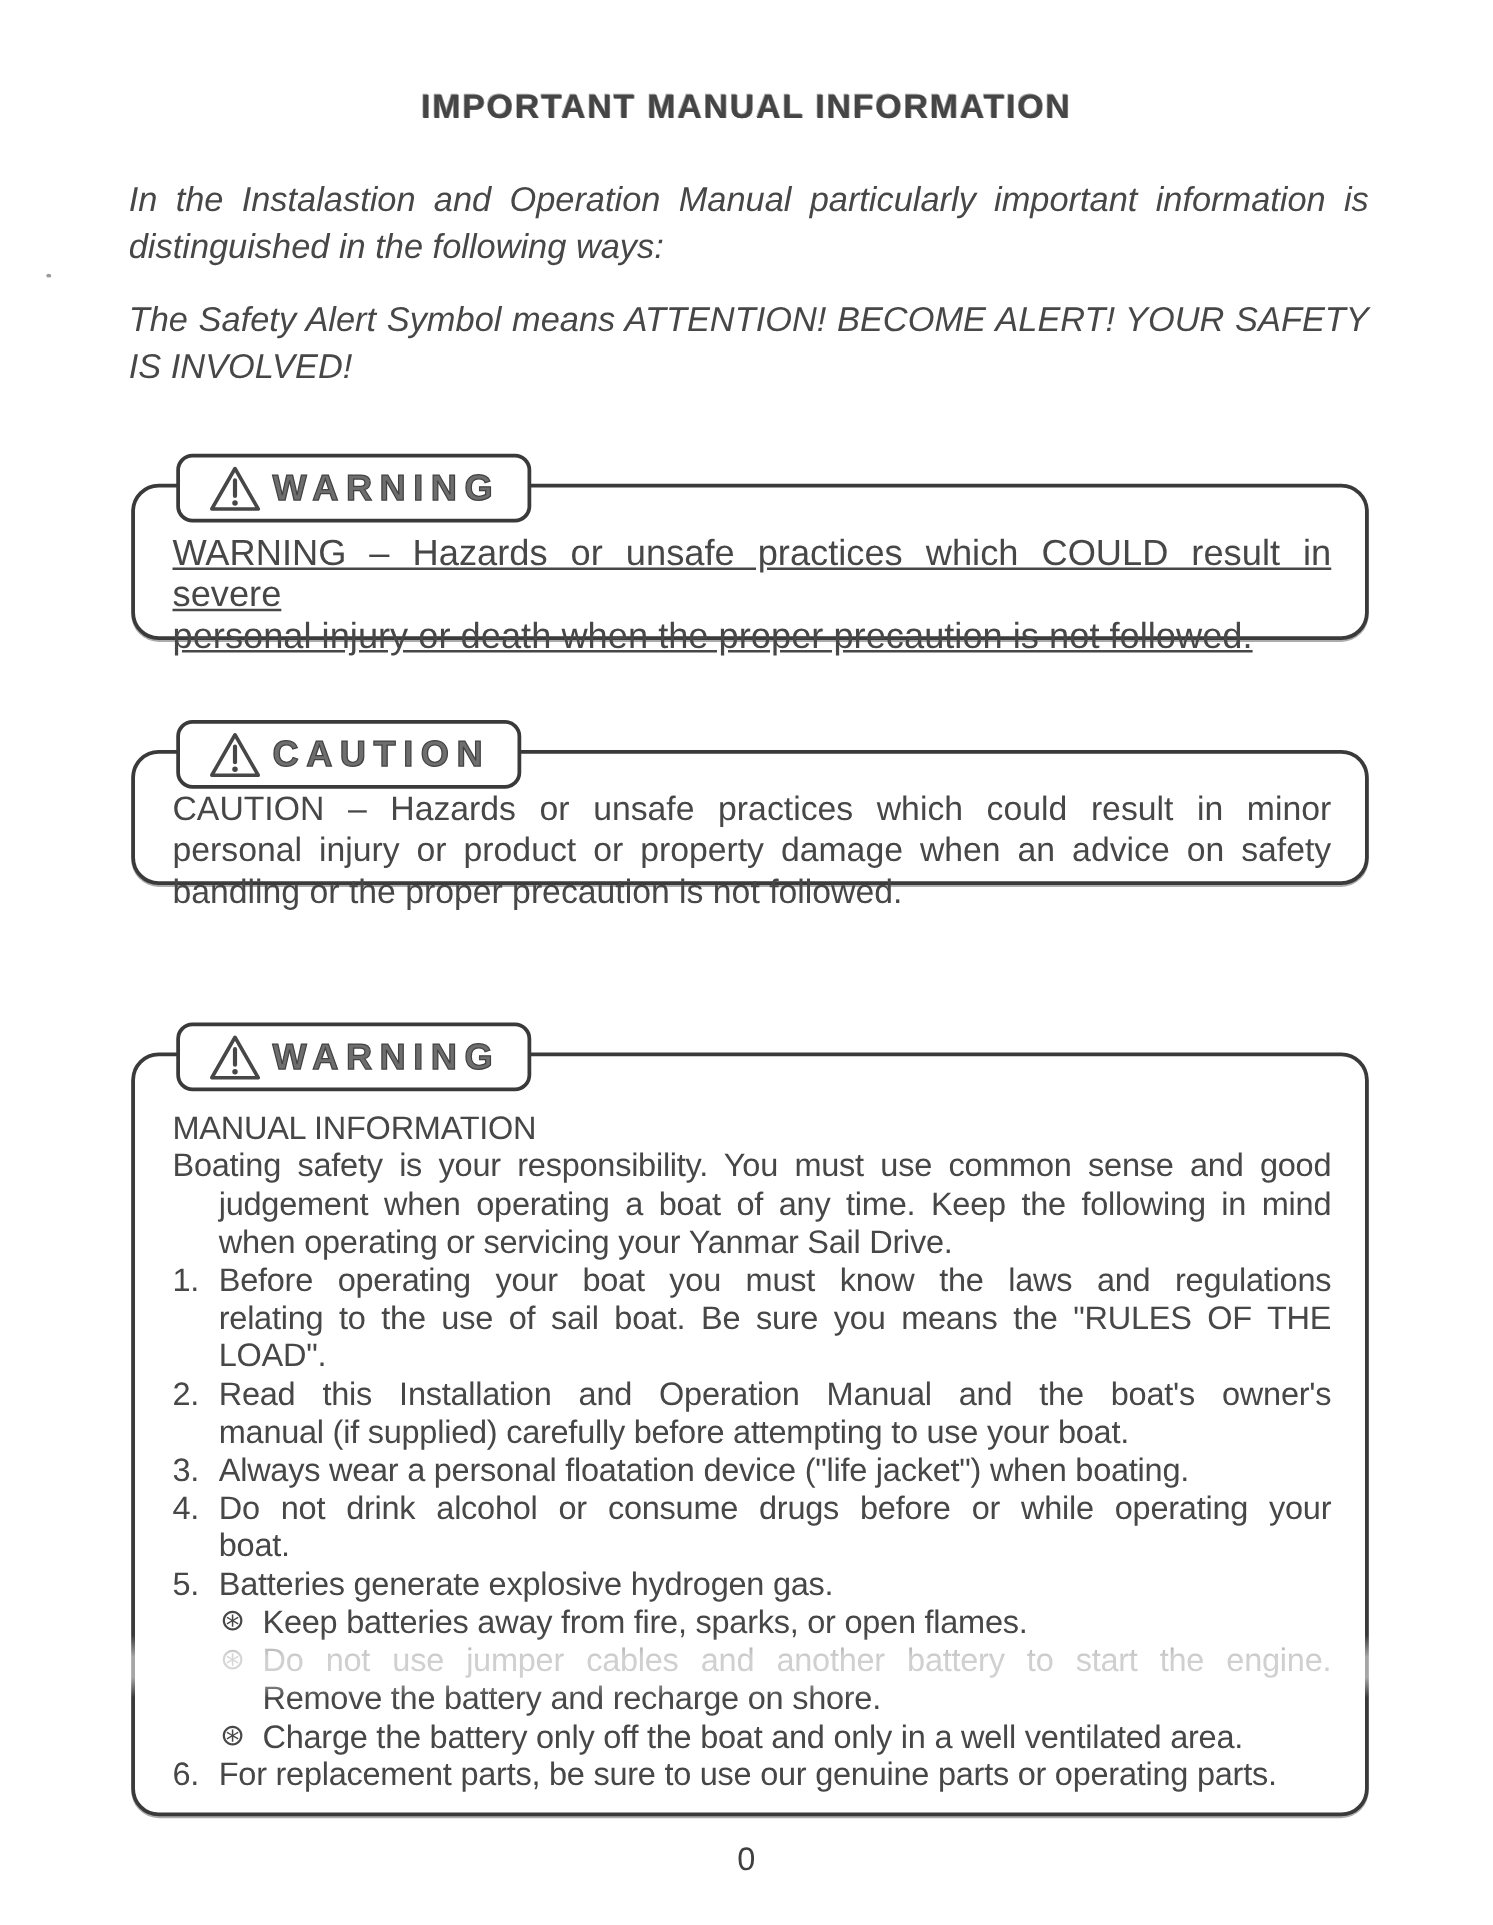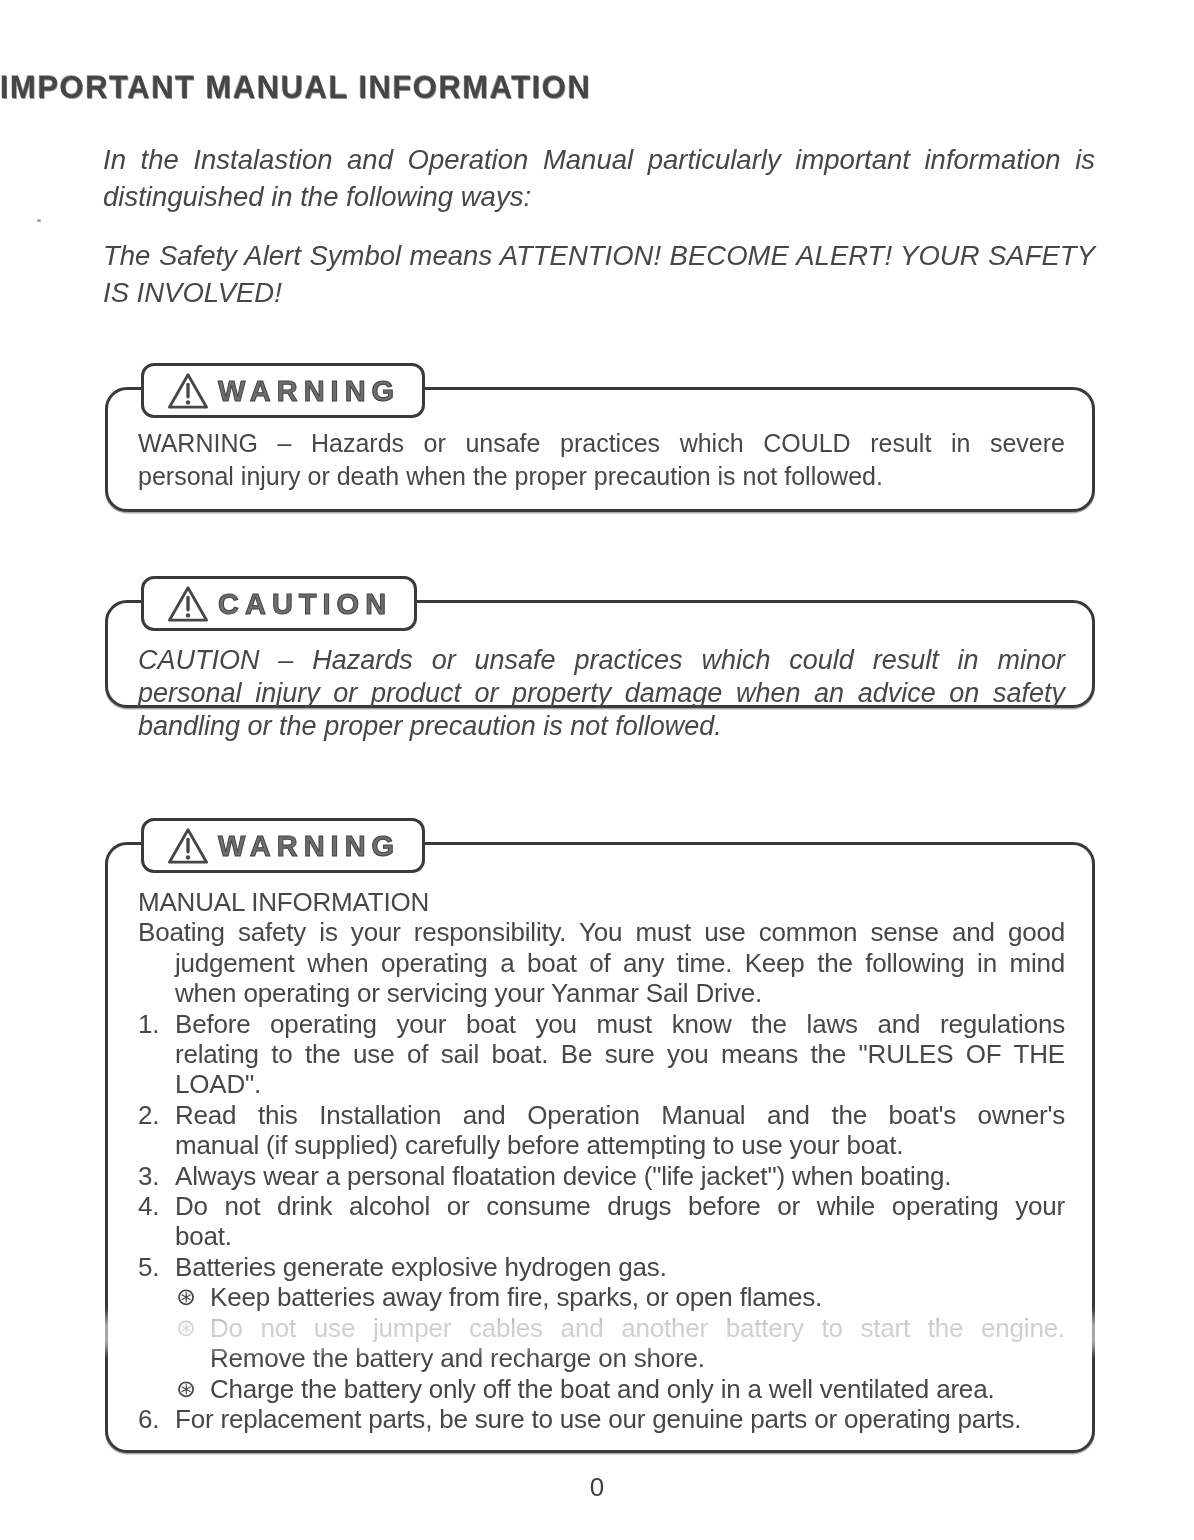--- a/index.html
+++ b/index.html
@@ -3,21 +3,21 @@
 <meta charset="utf-8">
 <style>
   html,body { margin:0; padding:0; background:#ffffff; }
   .page {
     position:relative; width:1194px; height:1540px; background:#fff;
     font-family:"Liberation Sans","DejaVu Sans",sans-serif;
     color:#474747; overflow:hidden;
   }
   .title {
     position:absolute; top:70px; left:0; width:100%;
-    text-align:left; font-size:31px; font-weight:bold; letter-spacing:1.5px;
+    text-align:center; font-size:27px; font-weight:bold; letter-spacing:1.5px;
     color:#454545;
     text-shadow:0.6px 0.6px 0 #969696, -0.6px -0.6px 0 #a8a8a8;
   }
   .para {
     position:absolute; left:103px; width:992px;
     font-size:27.5px; line-height:37px;font-style:italic;
   }
   #p1 { top:141px; }
   #p2 { top:237px; }
 
@@ -34,22 +34,22 @@
     position:absolute; top:-27px; left:33px; height:55px; box-sizing:border-box;
     background:#fff; border:3px solid #3a3a3a; border-radius:13px;
     display:flex; align-items:center; gap:8px; padding:0 22px; z-index:2;
   }
   .tab-text {
     font-size:29px; font-weight:bold; letter-spacing:6px; line-height:1;
     color:#6e6e6e; -webkit-text-stroke:1px #424242; padding-top:2px;
   }
 
   .bb { padding:0 27px 0 30px; }
-  #box1 .bb { padding-top:37px; font-size:25px; line-height:33px; }
-  #box2 .bb { padding-top:41px; font-size:27px; line-height:33px;font-style:italic; }
+  #box1 .bb { padding-top:37px; font-size:29px; line-height:33px;text-decoration:underline; }
+  #box2 .bb { padding-top:28px; font-size:27px; line-height:33px; }
   #box3 .bb { padding-top:42px; font-size:26px; line-height:30.4px; letter-spacing:-0.2px; }
 
   .ln { position:relative; white-space:nowrap; }
   .jfull { white-space:normal; text-align:justify; text-align-last:justify; }
   .num, .cont { padding-left:37px; }
   .num > .marker { position:absolute; left:0; top:0; }
   .sub, .subcont { padding-left:72px; }
   .sub > .marker { position:absolute; left:38px; top:0; font-size:24px; }
   .faded { color:#979797; }
   .faded .marker { color:#a5a5a5; }

